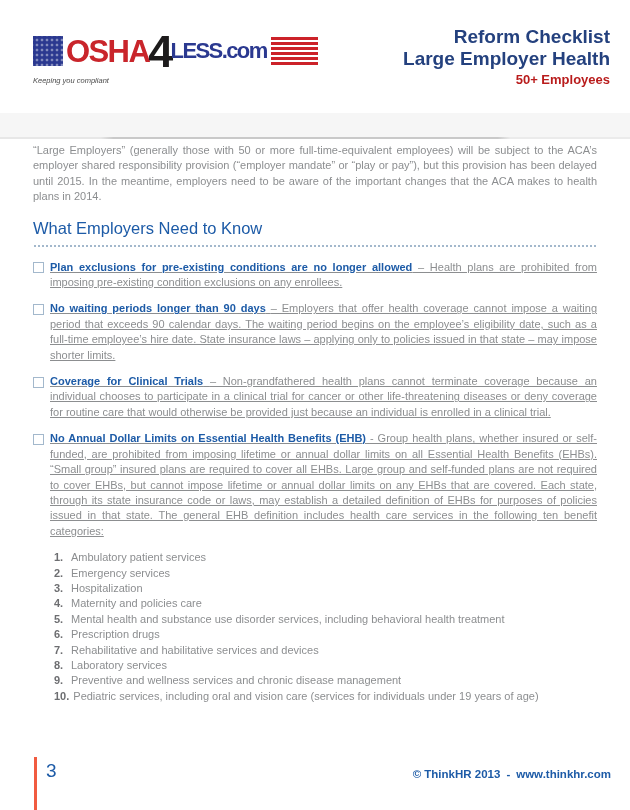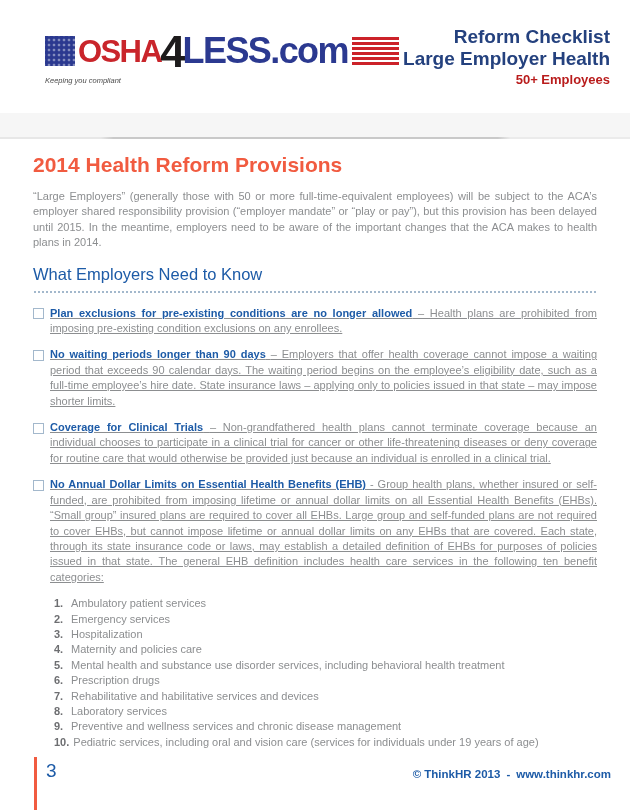--- a/index.html
+++ b/index.html
@@ -4,34 +4,34 @@
 <style>
   html,body { margin:0; padding:0; }
   body {
     width:630px; height:810px; position:relative; overflow:hidden;
     background:#ffffff; font-family:"Liberation Sans", sans-serif;
   }
   
   .header {
     height:113px; background:#ffffff; box-sizing:border-box;
     display:flex; align-items:center; justify-content:space-between;
-    padding:0 20px 0 45px;
+    padding:0 20px 0 33px;
   }
   .logo { display:flex; flex-direction:column; }
   .logo-row { display:flex; align-items:center; }
   .canton {
     width:30px; height:30px; flex:none;
     background-color:#2b3990;
     background-image:radial-gradient(#ffffff 0.9px, transparent 1.05px);
     background-size:5px 5px; background-position:1.5px 1.5px;
   }
   .logo-text { display:flex; align-items:center; font-weight:bold; letter-spacing:-1.6px; margin-left:3px; line-height:1; }
   .logo-osha { color:#c9252b; font-size:31px; }
   .logo-four { color:#1d1b1c; font-size:45px; margin:0 -1px; }
-  .logo-less { color:#2b3990; font-size:36px; }
+  .logo-less { color:#2b3990; font-size:22px; }
   .stripes {
     width:47px; height:28px; margin-left:4px; flex:none;
     background:repeating-linear-gradient(to bottom, #cc2229 0 2.7px, #ffffff 2.7px 5px);
   }
   .tagline { font-size:7.5px; font-style:italic; color:#4a4a4a; text-align:left; margin:2px 48px 0 0; }
   .header-titles { text-align:right; }
   .doc-title { color:#24417e; font-weight:bold; font-size:19px; line-height:22px; }
   .doc-subtitle { color:#b91c1c; font-weight:bold; font-size:13px; margin-top:2px; }
   
   .band { height:26px; background:#f6f6f6; position:relative; }
@@ -83,21 +83,20 @@
   <div class="header-titles">
     <div class="doc-title">Reform Checklist</div>
     <div class="doc-title">Large Employer Health</div>
     <div class="doc-subtitle">50+ Employees</div>
   </div>
 </div>
 
 <div class="band"></div>
 
 <div class="page">
-  <div class="section-title">2014 Health Reform Provisions</div>
   <p class="intro">“Large Employers” (generally those with 50 or more full-time-equivalent employees) will be subject to the ACA’s employer shared responsibility provision (“employer mandate” or “play or pay”), but this provision has been delayed until 2015.  In the meantime, employers need to be aware of the important changes that the ACA makes to health plans in 2014.</p>
 
   <div class="subsection-title">What Employers Need to Know</div>
   <div class="dotted"></div>
 
   <div class="check-item">
     <div class="checkbox"></div>
     <div class="check-text"><span class="check-title">Plan exclusions for pre-existing conditions are no longer allowed</span> <span>– Health plans are prohibited from imposing pre-existing condition exclusions on any enrollees.</span></div>
   </div>
 

